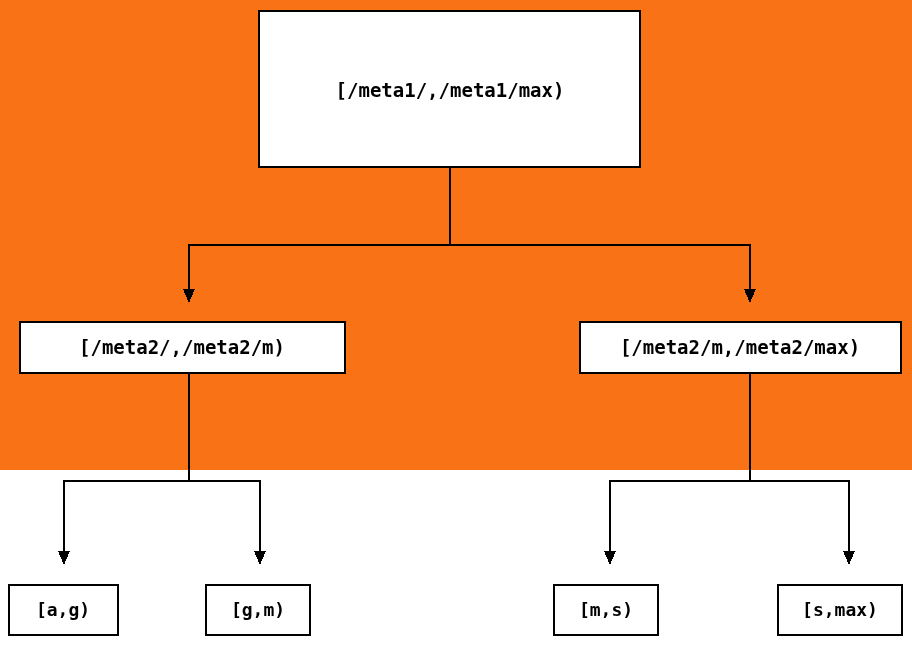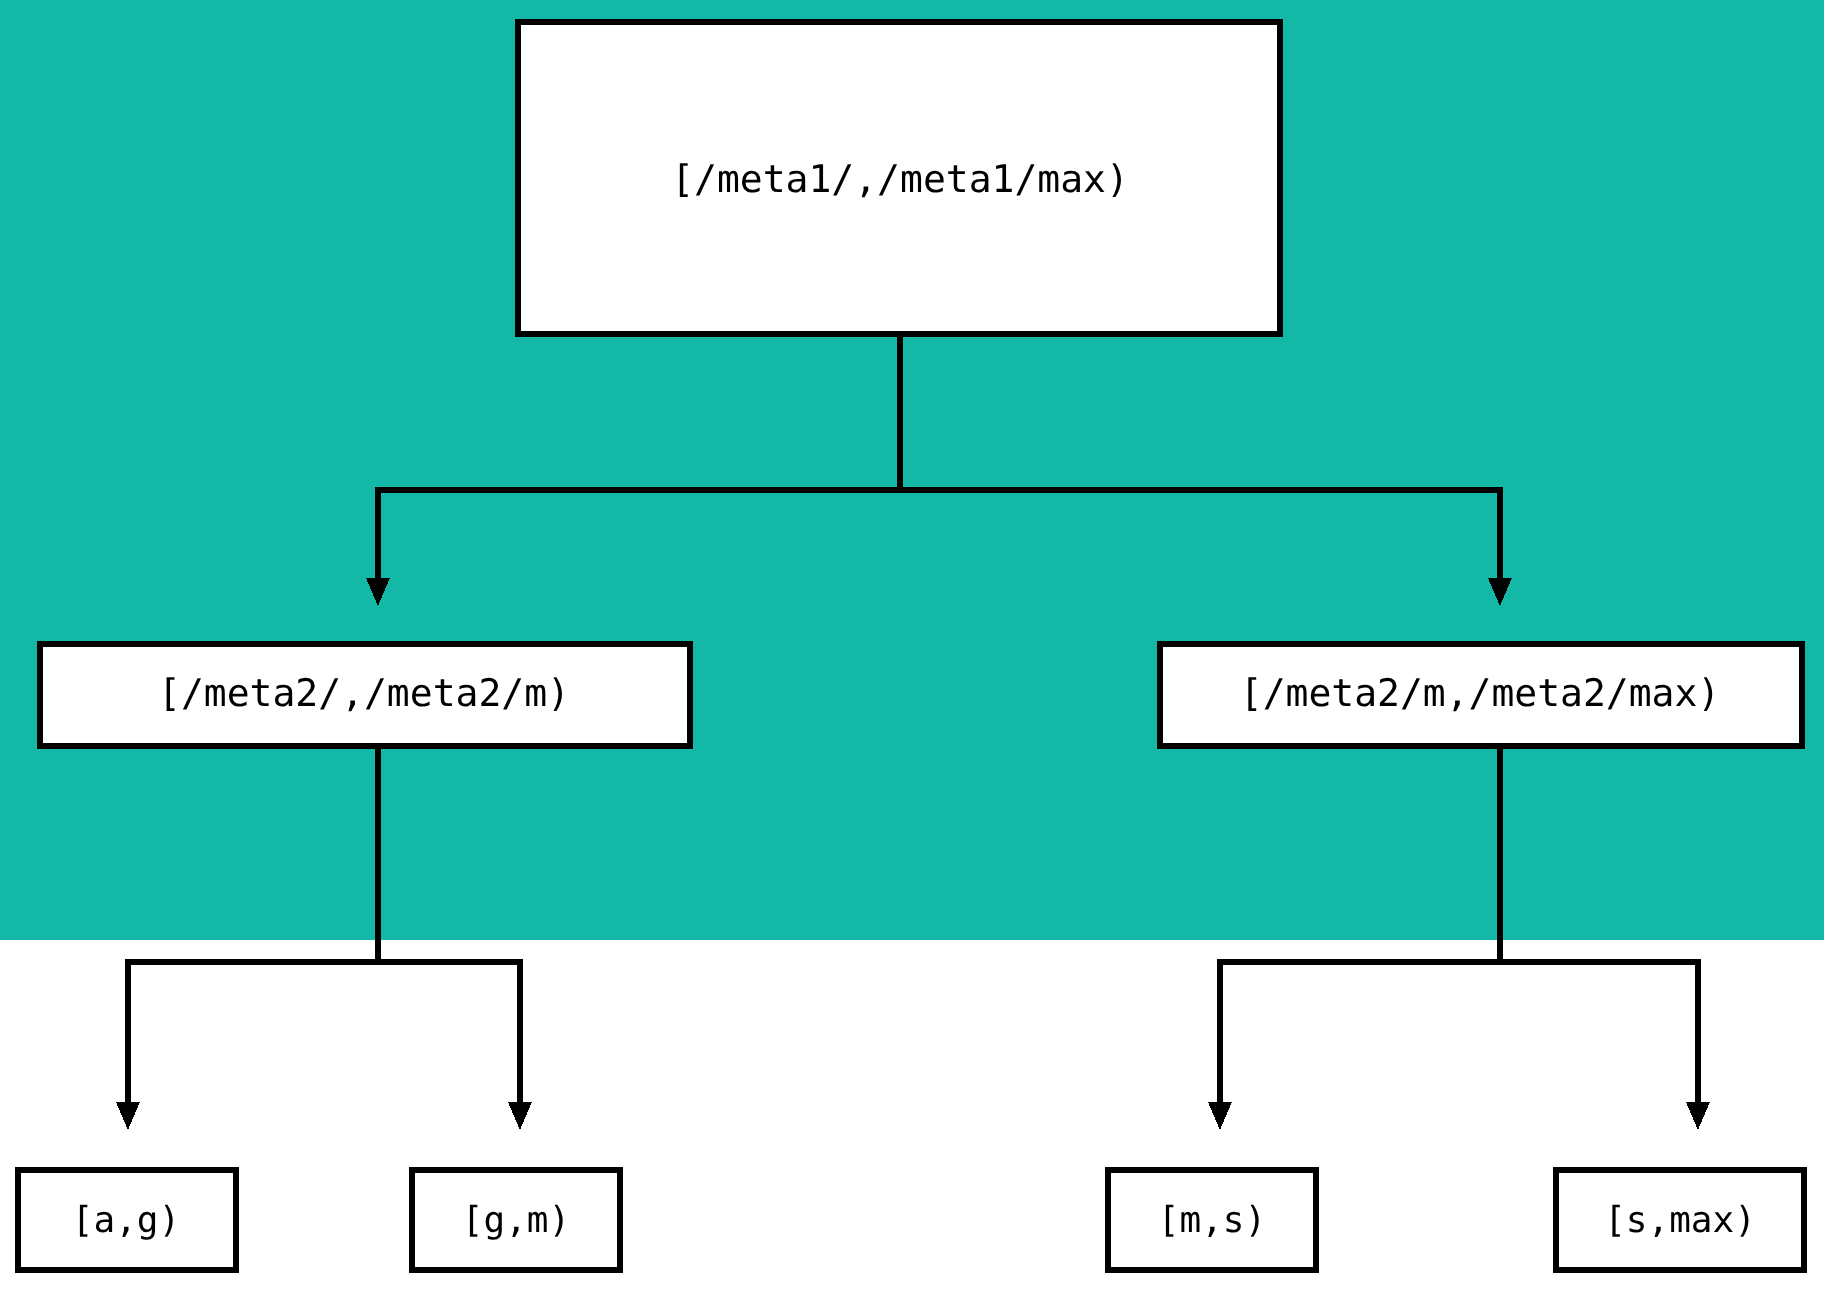--- a/index.html
+++ b/index.html
@@ -11,21 +11,22 @@
   body {
     width: 912px;
     height: 652px;
     overflow: hidden;
     font-family: "DejaVu Sans Mono", "Liberation Mono", monospace;
   }
   #diagram-root {
     position: relative;
     width: 912px;
     height: 470px;
-    background: #14b8a6;
+    background: #f97316;
+    font-weight: bold;
   }
   svg.diagram-canvas {
     display: block;
     width: 912px;
     height: 652px;
     shape-rendering: crispEdges;
   }
   .node-box {
     fill: #ffffff;
     stroke: #000000;

